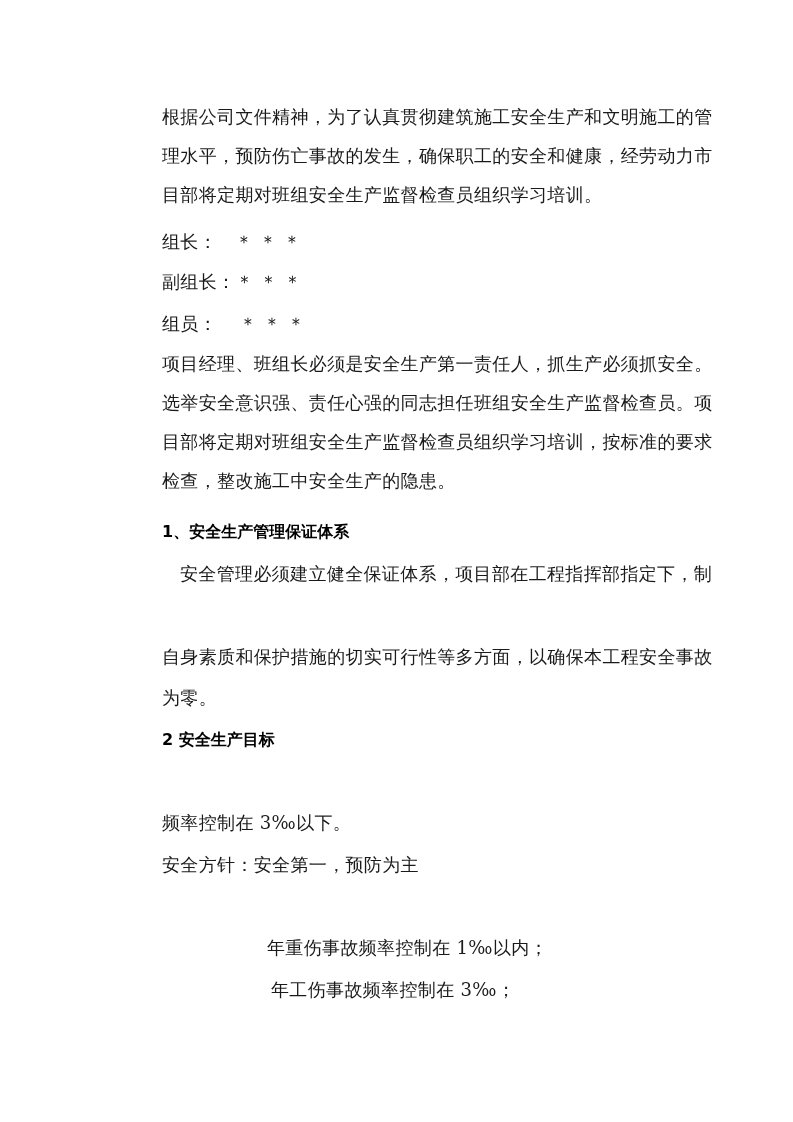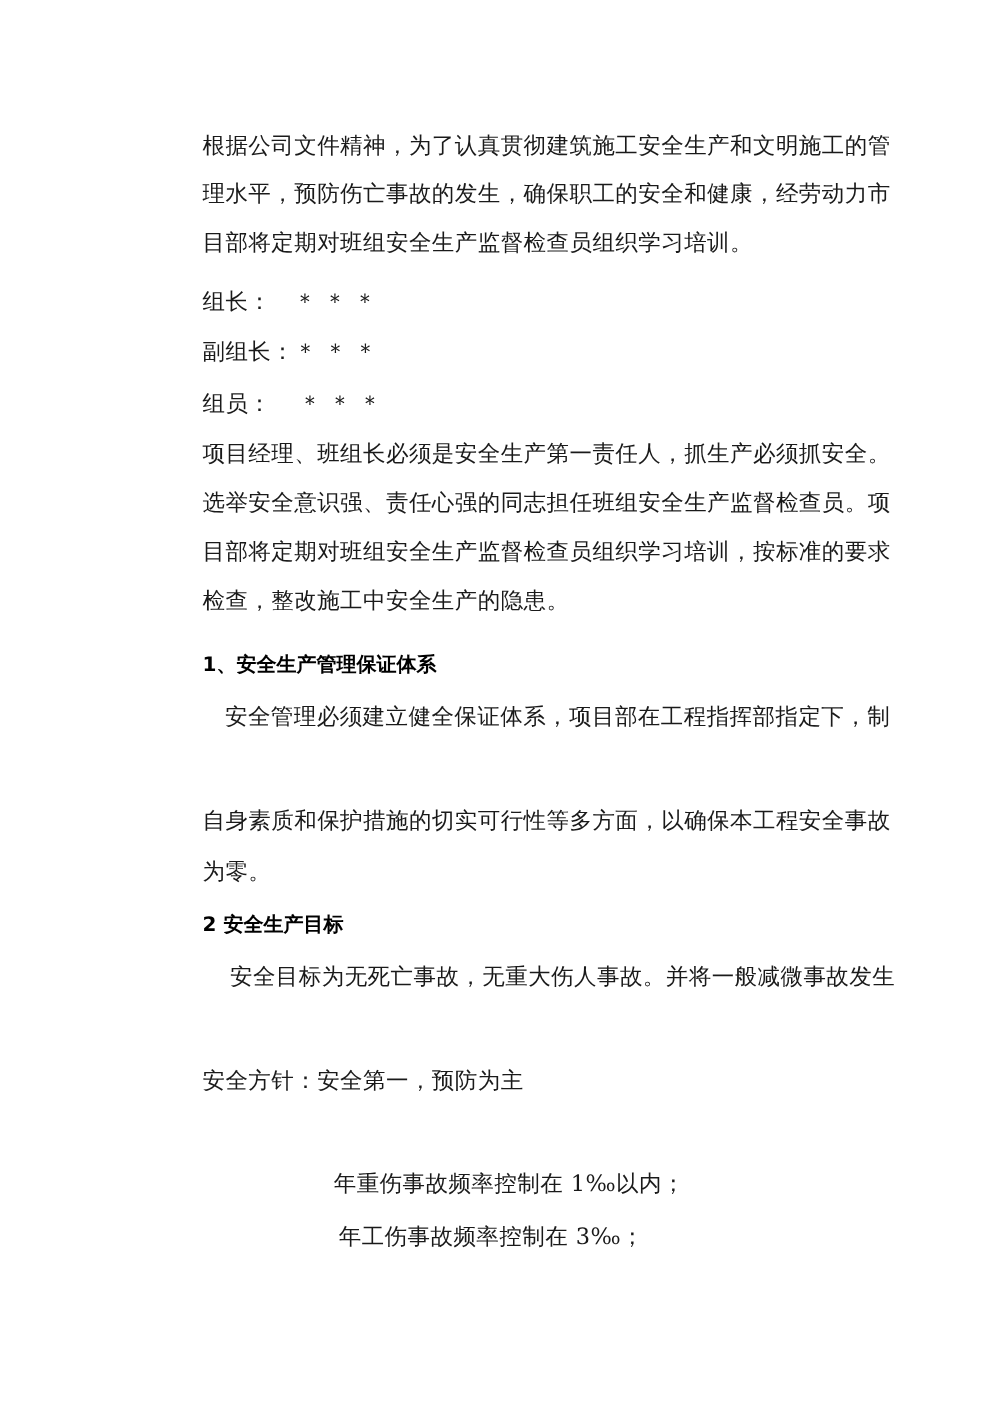--- a/index.html
+++ b/index.html
@@ -65,18 +65,18 @@
   <div class="line" style="top:392px;">选举安全意识强、责任心强的同志担任班组安全生产监督检查员。项</div>
   <div class="line" style="top:431px;">目部将定期对班组安全生产监督检查员组织学习培训，按标准的要求</div>
   <div class="line" style="top:470px;text-align:center;">检查，整改施工中安全生产的隐患。</div>
 
   <div class="line heading" style="top:521px;">1、安全生产管理保证体系</div>
   <div class="line" style="top:563px; left:138px;">安全管理必须建立健全保证体系，项目部在工程指挥部指定下，制</div>
   <div class="line" style="top:646px;">自身素质和保护措施的切实可行性等多方面，以确保本工程安全事故</div>
   <div class="line" style="top:687px;">为零。</div>
 
   <div class="line heading" style="top:729px;">2 安全生产目标</div>
-  <div class="line" style="top:771px; left:142px;">安全目标为无死亡事故，无重大伤人事故。并将一般减微事故发生</div>
+  <div class="line" style="top:812px;">频率控制在 3‰以下。</div>
   <div class="line" style="top:854px;">安全方针：安全第一，预防为主</div>
   <div class="line" style="top:937px; left:225px;">年重伤事故频率控制在 1‰以内；</div>
   <div class="line" style="top:979px; left:229px;">年工伤事故频率控制在 3‰；</div>
 
 </div>
 
 </body></html>

